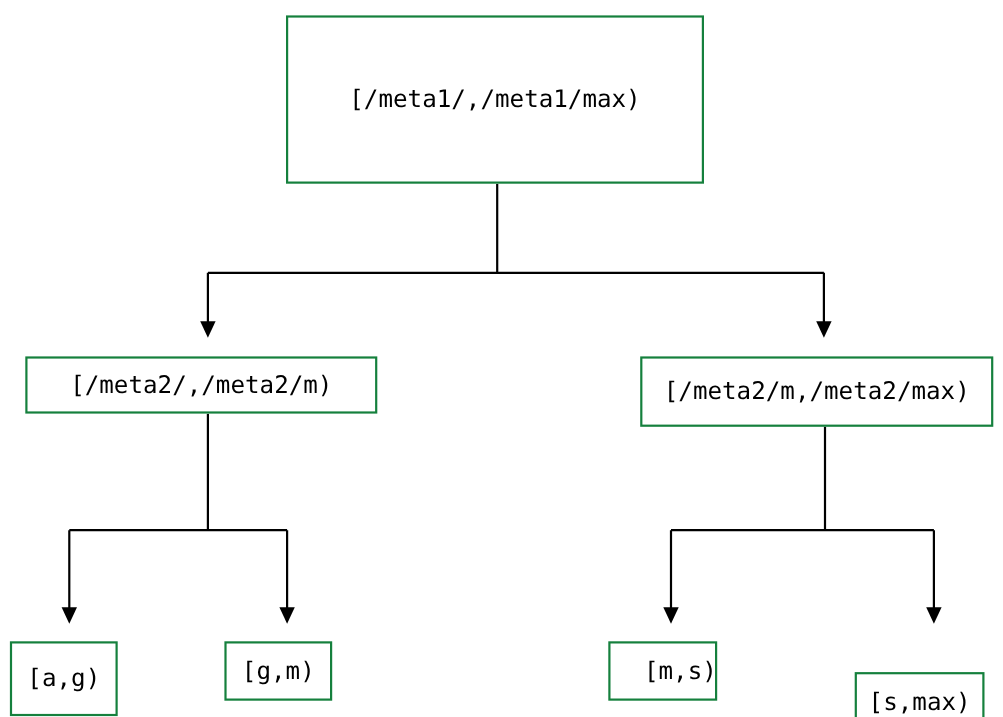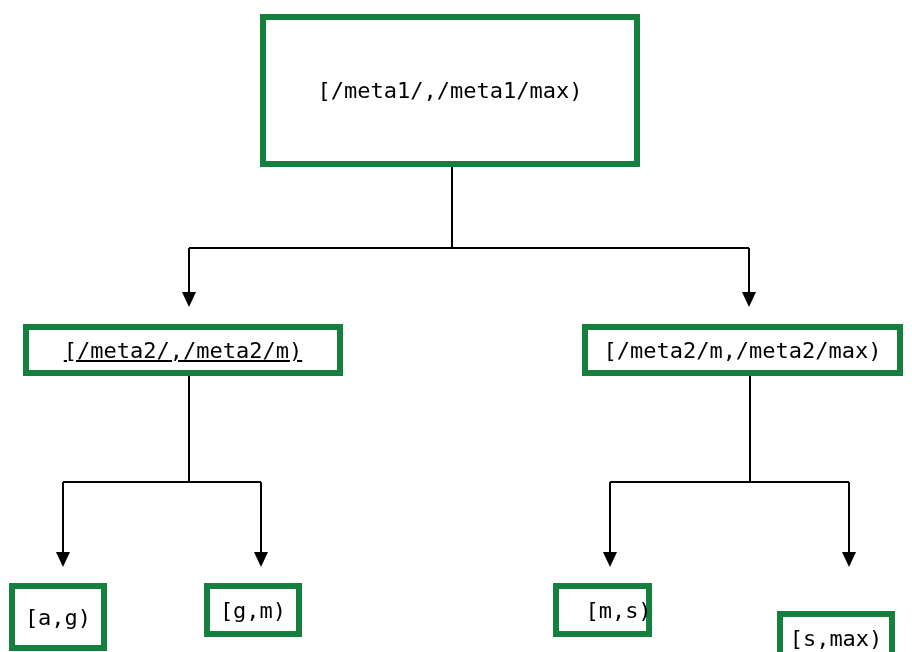--- a/index.html
+++ b/index.html
@@ -17,33 +17,33 @@
   .edges-layer {
     position: absolute;
     left: 0;
     top: 0;
     width: 912px;
     height: 652px;
   }
   .node {
     position: absolute;
     box-sizing: border-box;
-    border: 6px solid #15803d;
+    border: 2px solid #15803d;
     background: #ffffff;
     color: #000000;
     display: flex;
     align-items: center;
     justify-content: center;
     font-family: "DejaVu Sans Mono", "Liberation Mono", monospace;
     font-size: 22px;
     white-space: nowrap;
   }
   .node-root      { left: 260px; top: 14px;  width: 380px; height: 153px; }
-  .node-mid-left  { left: 23px;  top: 324px; width: 320px; height: 52px; text-decoration: underline;  }
-  .node-mid-right { left: 582px; top: 324px; width: 321px; height: 52px;  }
+  .node-mid-left  { left: 23px;  top: 324px; width: 320px; height: 52px;  }
+  .node-mid-right { left: 582px; top: 324px; width: 321px; height: 64px;  }
   .node-leaf-ag   { left: 9px;   top: 583px; width: 98px;  height: 68px;  }
   .node-leaf-gm   { left: 204px; top: 583px; width: 98px;  height: 54px;  }
   .node-leaf-ms   { left: 553px; top: 583px; width: 99px;  height: 54px; padding-left: 32px;  }
   .node-leaf-smax { left: 777px; top: 583px; width: 118px; height: 54px; margin-top: 28px;  }
   .edge {
     stroke: #000000;
     stroke-width: 2;
     fill: none;
   }
   .arrowhead {

